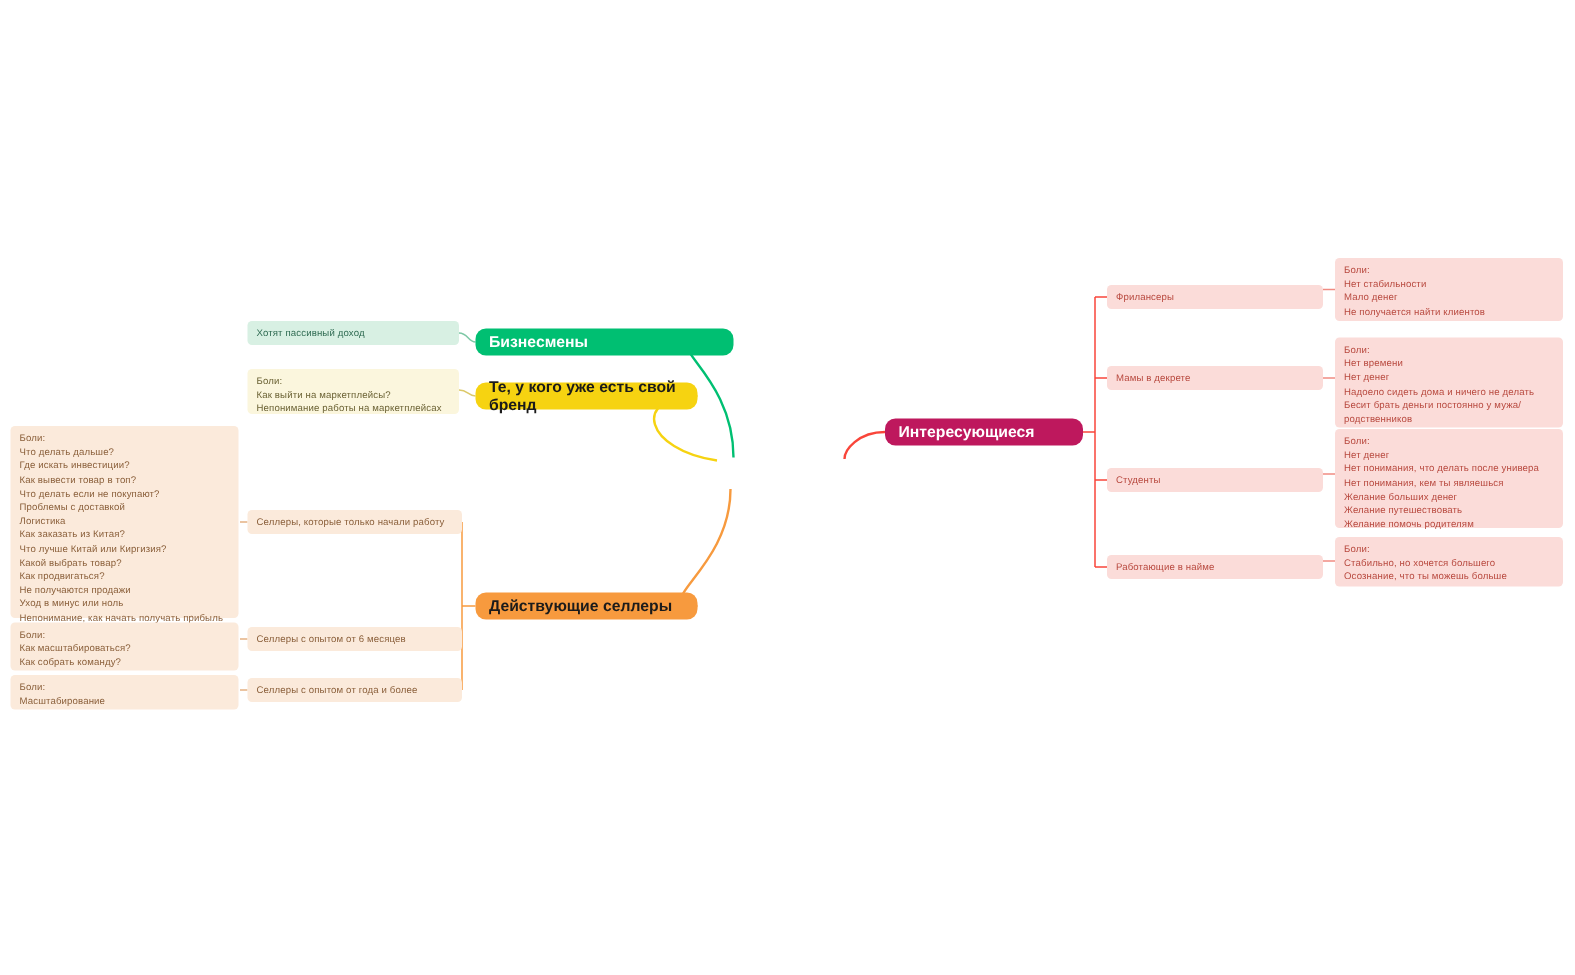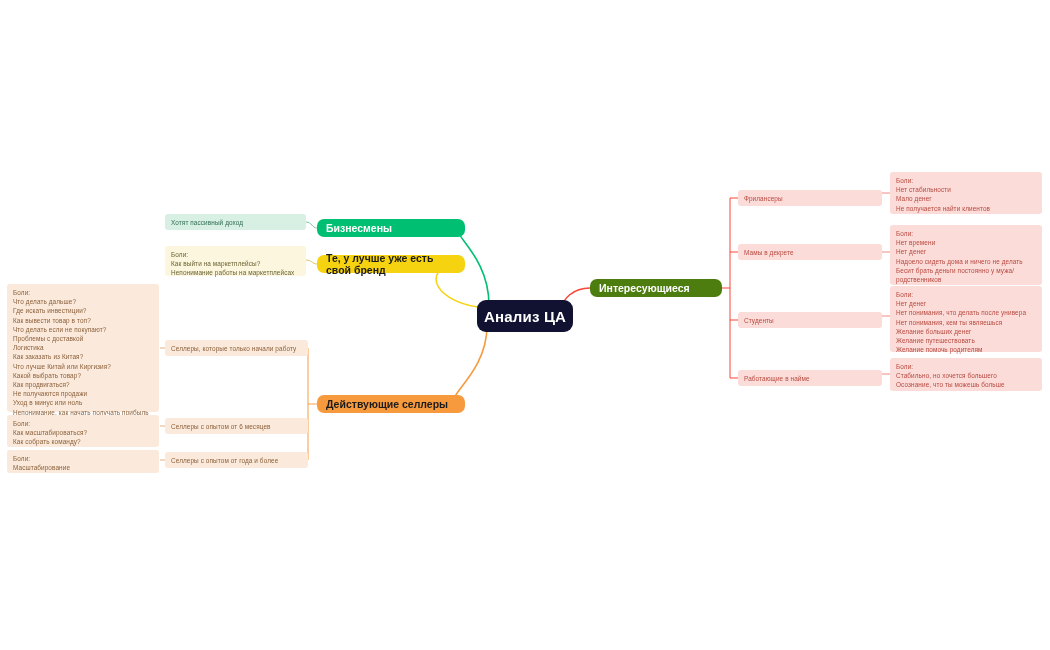--- a/index.html
+++ b/index.html
@@ -13,21 +13,21 @@
   .central{background:#111232;color:#ffffff;border-radius:9px;
            font-size:15px;font-weight:700;letter-spacing:.2px;
            display:flex;align-items:center;justify-content:center;}
 
   
   .l1{border-radius:7px;color:#ffffff;font-size:10.5px;font-weight:700;
       display:flex;align-items:center;padding:0 9px;}
   .l1.green{background:#00bf72;}
   .l1.yellow{background:#f6d311;color:#1b1b1b;}
   .l1.orange{background:#f79a3e;color:#1b1b1b;text-align:right;}
-  .l1.red{background:#4d7c0f;}
+  .l1.red{background:#be185d;}
 
   
   .l2{font-size:6.4px;border-radius:3px;display:flex;align-items:center;
       padding:0 6px;letter-spacing:.1px;}
   .l2.green{background:#d8f0e3;color:#2f6b52;}
   .l2.orange{background:#fbeadb;color:#8a5f3a;}
   .l2.red{background:#fbdcd9;color:#b8493f;}
 
   
   .leaf{font-size:6.4px;border-radius:3px;padding:4px 6px;line-height:9.2px;
@@ -69,24 +69,23 @@
     <path d="M730,252 L738,252" fill="none" stroke="#f9453a" stroke-width="1"></path>
     <path d="M730,320 L738,320" fill="none" stroke="#f9453a" stroke-width="1"></path>
     <path d="M730,378 L738,378" fill="none" stroke="#f9453a" stroke-width="1"></path>
 
     <path d="M882,193 L890,193" fill="none" stroke="#f08b82" stroke-width="1"></path>
     <path d="M882,252 L890,252" fill="none" stroke="#f08b82" stroke-width="1"></path>
     <path d="M882,316 L890,316" fill="none" stroke="#f08b82" stroke-width="1"></path>
     <path d="M882,374 L890,374" fill="none" stroke="#f08b82" stroke-width="1"></path>
   </svg>
 
-  <div class="node central" style="left:477px;top:300px;width:96px;height:32px;">Анализ ЦА</div>
 
-  <div class="node l1 green" style="left:317px;top:219px;width:148px;height:18px;">Бизнесмены</div>
-  <div class="node l1 yellow" style="left:317px;top:255px;width:148px;height:18px;">Те, у лучше уже есть свой бренд</div>
+  <div class="node l1 green" style="left:317px;top:219px;width:172px;height:18px;">Бизнесмены</div>
+  <div class="node l1 yellow" style="left:317px;top:255px;width:148px;height:18px;">Те, у кого уже есть свой бренд</div>
   <div class="node l1 orange" style="left:317px;top:395px;width:148px;height:18px;">Действующие селлеры</div>
   <div class="node l1 red" style="left:590px;top:279px;width:132px;height:18px;">Интересующиеся</div>
 
   <div class="node l2 green" style="left:165px;top:214px;width:141px;height:16px;">Хотят пассивный доход</div>
   <div class="node leaf yellow" style="left:165px;top:246px;width:141px;height:30px;">
       <div>Боли:
 Как выйти на маркетплейсы?
 Непонимание работы на маркетплейсах</div>
     </div>
 

